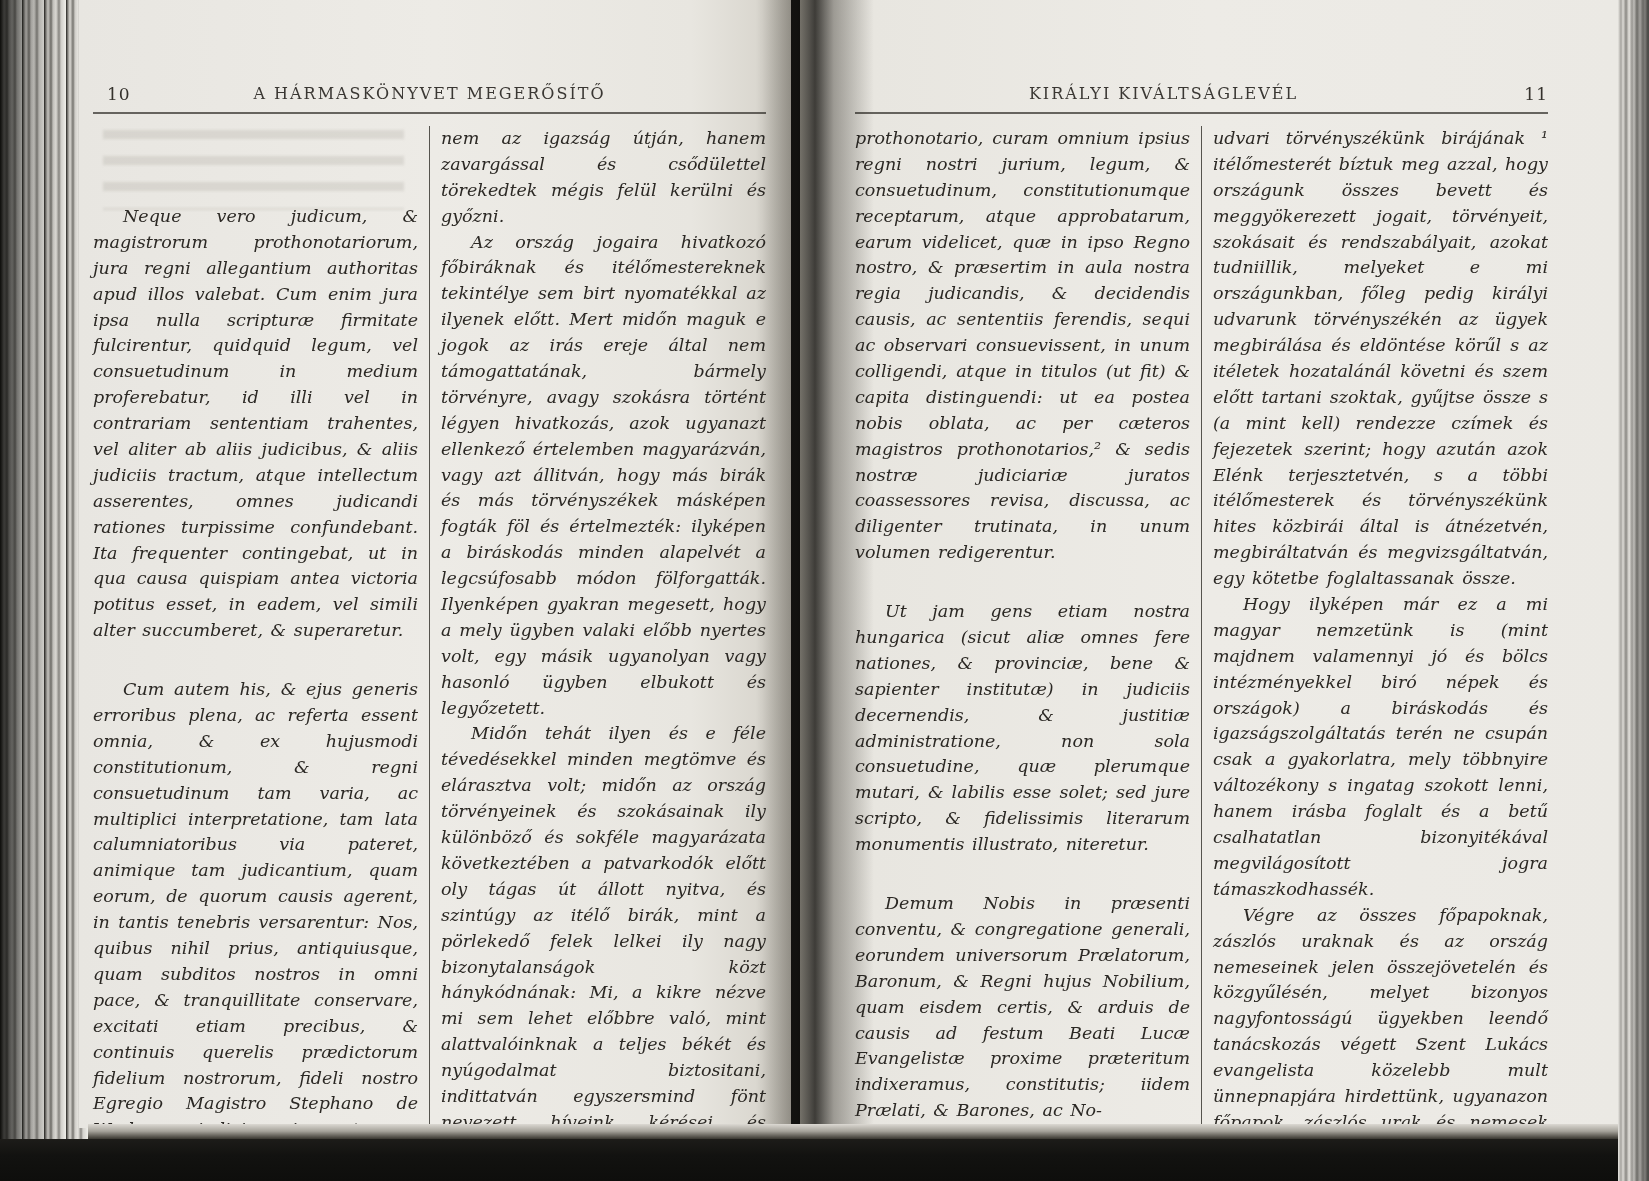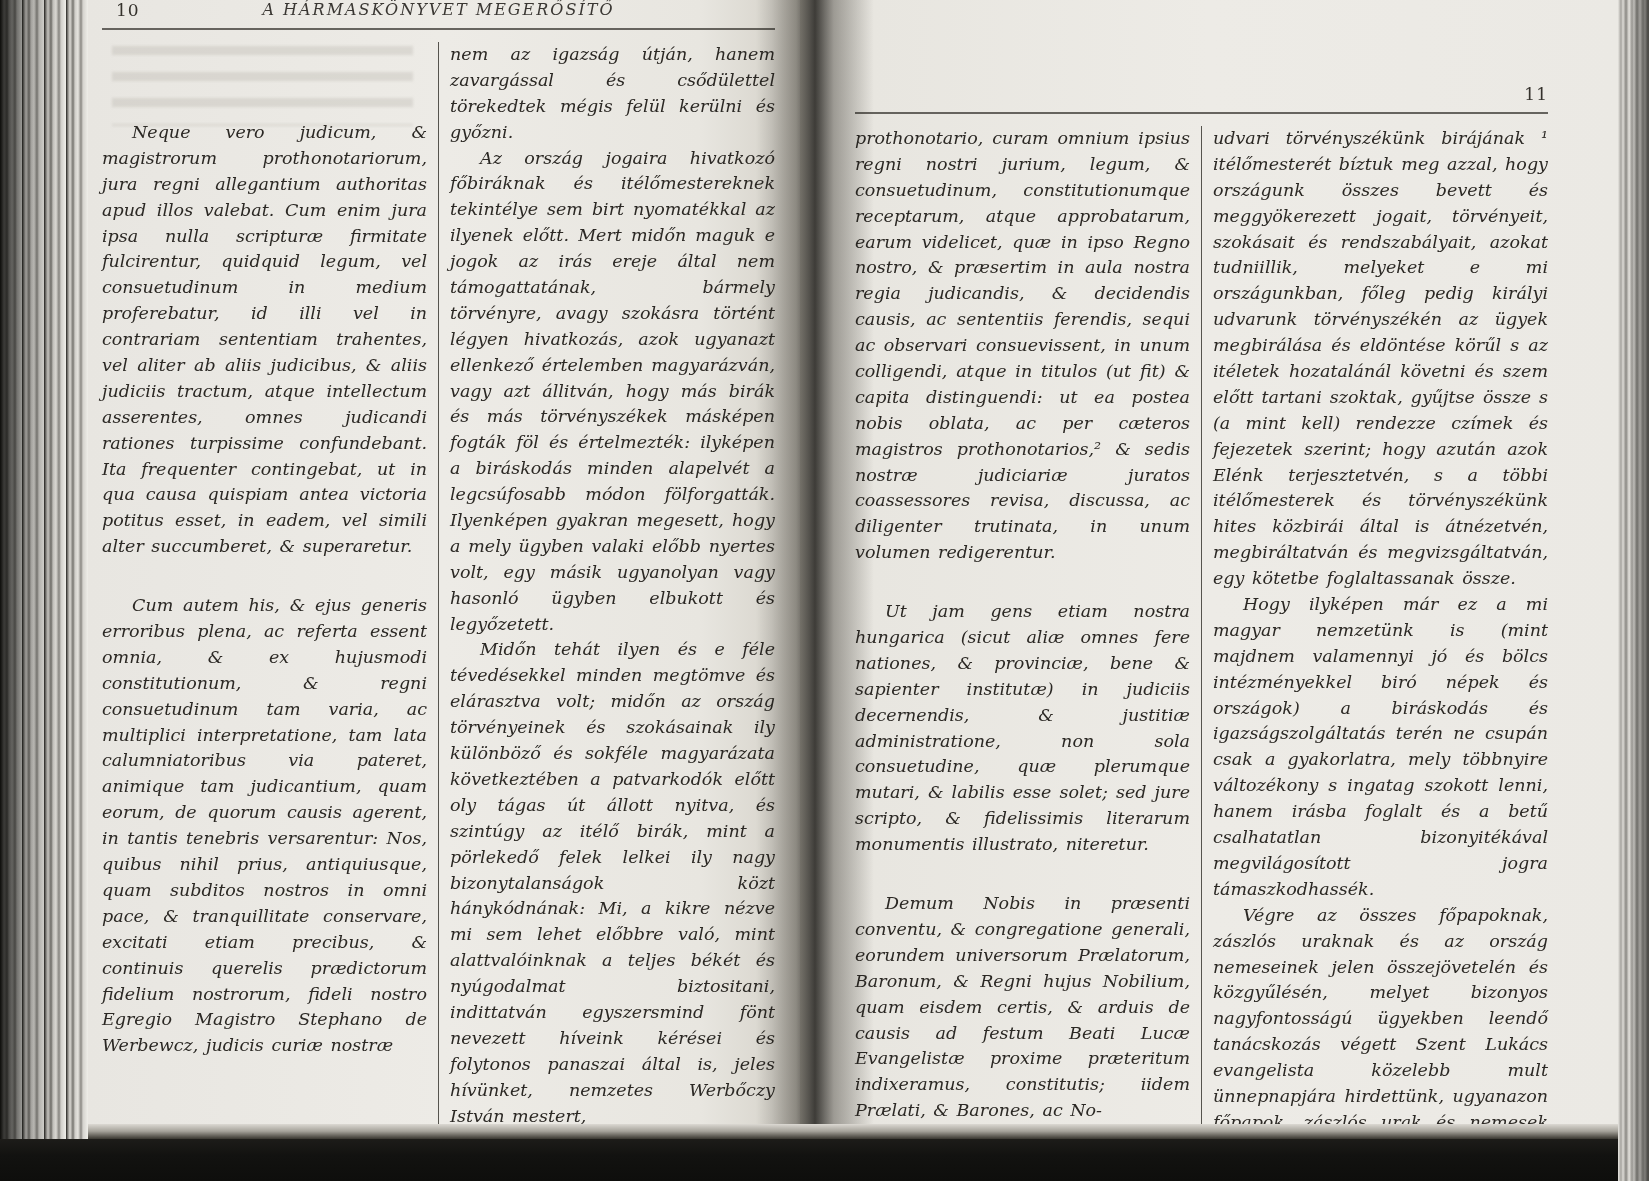--- a/index.html
+++ b/index.html
@@ -30,43 +30,43 @@
       repeating-linear-gradient(90deg,
         #e9e7e2 0px, #a5a39e 3px, #dcdad5 5px, #8a8883 8px, #e2e0db 11px);
   }
 
   
   .page {
     position: absolute; top: 0; height: 1128px;
     color: #2b2824;
   }
   .page-left {
-    left: 88px; width: 712px;
+    left: 79px; width: 712px;
     background: linear-gradient(90deg, #e8e6e1 0%, #edebe6 50%, #e8e6e0 86%, #d9d6ce 96%, #bfbbb1 100%);
-    box-sizing: border-box;
+    padding-top: 84px; box-sizing: border-box;
   }
   .page-right {
     left: 800px; width: 818px;
     background: linear-gradient(90deg, #b4b0a5 0%, #d6d3cb 3%, #e8e6e0 9%, #edebe6 50%, #ebe9e4 100%);
     padding-top: 84px; box-sizing: border-box;
   }
   .page-inner-left  { padding: 0 25px 0 14px; position: relative; }
   .page-inner-right { padding: 0 70px 0 55px; position: relative; }
 
   .pg-head { position: relative; height: 24px; }
   .pg-num {
     position: absolute; top: 0;
     font-size: 17px; letter-spacing: 1px; color: #34312c;
   }
   .pg-num-left  { left: 14px; }
   .pg-num-right { right: 0; text-align: right; }
   .running-header {
     display: block; text-align: center;
     font-size: 16px; letter-spacing: 2px;
-    color: #3a3733; white-space: nowrap; font-style: italic;
+    color: #3a3733; white-space: nowrap;
   }
   .page-right .running-header { margin-right: 76px; }
   .head-rule {
     height: 0; border-bottom: 2px solid rgba(58,55,50,0.75);
     margin-top: 4px;
   }
 
   
   .columns { display: flex; margin-top: 12px; }
   .col { flex: 1 1 0; position: relative; }
@@ -151,20 +151,21 @@
           <p>Az ország jogaira hivatkozó főbiráknak és itélőmestereknek tekintélye sem birt nyomatékkal az ilyenek előtt. Mert midőn maguk e jogok az irás ereje által nem támogattatának, bármely törvényre, avagy szokásra történt légyen hivatkozás, azok ugyanazt ellenkező értelemben magyarázván, vagy azt állitván, hogy más birák és más törvényszékek másképen fogták föl és értelmezték: ilyképen a biráskodás minden alapelvét a legcsúfosabb módon fölforgatták. Ilyenképen gyakran megesett, hogy a mely ügyben valaki előbb nyertes volt, egy másik ugyanolyan vagy hasonló ügyben elbukott és legyőzetett.</p>
           <p>Midőn tehát ilyen és e féle tévedésekkel minden megtömve és elárasztva volt; midőn az ország törvényeinek és szokásainak ily különböző és sokféle magyarázata következtében a patvarkodók előtt oly tágas út állott nyitva, és szintúgy az itélő birák, mint a pörlekedő felek lelkei ily nagy bizonytalanságok közt hánykódnának: Mi, a kikre nézve mi sem lehet előbbre való, mint alattvalóinknak a teljes békét és nyúgodalmat biztositani, indittatván egyszersmind fönt nevezett híveink kérései és folytonos panaszai által is, jeles hívünket, nemzetes Werbőczy István mestert,</p>
         </div>
       </div>
     </div>
   </div>
 
   <div class="page page-right">
     <div class="page-inner-right">
       <div class="pg-head">
+        <span class="running-header">KIRÁLYI KIVÁLTSÁGLEVÉL</span>
         <span class="pg-num pg-num-right">11</span>
       </div>
       <div class="head-rule"></div>
       <div class="columns">
         <div class="col">
           <p class="no-indent">prothonotario, curam omnium ipsius regni nostri jurium, legum, &amp; consuetudinum, constitutionumque receptarum, atque approbatarum, earum videlicet, quæ in ipso Regno nostro, &amp; præsertim in aula nostra regia judicandis, &amp; decidendis causis, ac sententiis ferendis, sequi ac observari consuevissent, in unum colligendi, atque in titulos (ut fit) &amp; capita distinguendi: ut ea postea nobis oblata, ac per cæteros magistros prothonotarios,² &amp; sedis nostræ judiciariæ juratos coassessores revisa, discussa, ac diligenter trutinata, in unum volumen redigerentur.</p>
           <p class="para-gap">Ut jam gens etiam nostra hungarica (sicut aliæ omnes fere nationes, &amp; provinciæ, bene &amp; sapienter institutæ) in judiciis decernendis, &amp; justitiæ administratione, non sola consuetudine, quæ plerumque mutari, &amp; labilis esse solet; sed jure scripto, &amp; fidelissimis literarum monumentis illustrato, niteretur.</p>
           <p class="para-gap">Demum Nobis in præsenti conventu, &amp; congregatione generali, eorundem universorum Prælatorum, Baronum, &amp; Regni hujus Nobilium, quam eisdem certis, &amp; arduis de causis ad festum Beati Lucæ Evangelistæ proxime præteritum indixeramus, constitutis; iidem Prælati, &amp; Barones, ac No-</p>
         </div>
         <div class="col-divider"></div>

